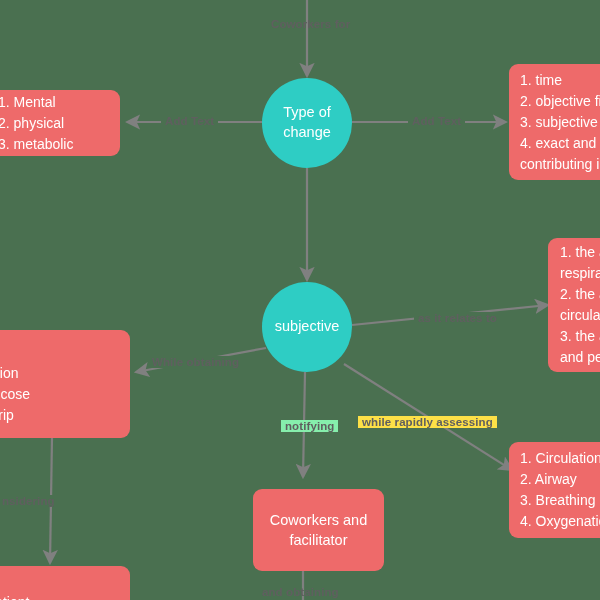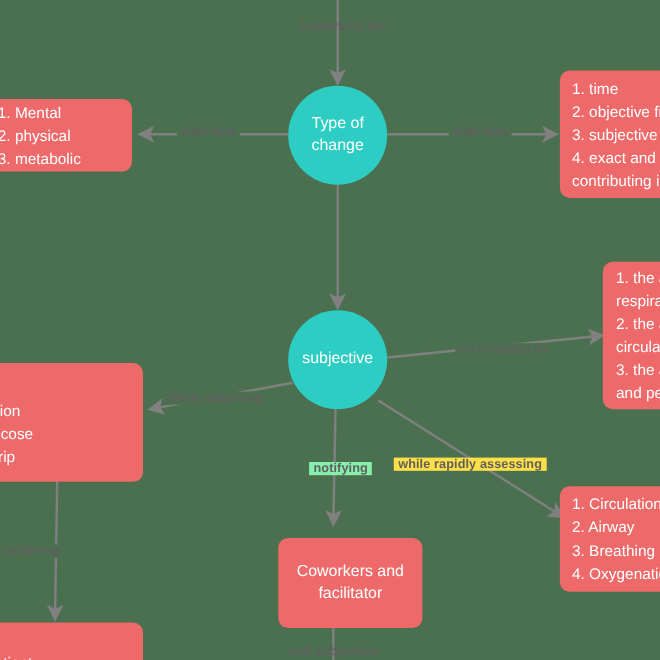--- a/index.html
+++ b/index.html
@@ -193,15 +193,15 @@
   <div class="edge-label" style="left:414px; top:312px; background:#4a7050; padding:0 4px;">as it relates to</div>
 
   <div class="edge-label" style="left:148px; top:356px; background:#4a7050; padding:0 4px;text-align:center;">While obtaining</div>
 
   <div class="edge-label" style="left:281px; top:420px; background:#86efac; padding:0 4px;text-align:center;">notifying</div>
 
   <div class="edge-label" style="left:358px; top:416px; background:#fde047; padding:0 4px;">while rapidly assessing</div>
 
   <div class="edge-label" style="left:-2px; top:495px; background:#4a7050; padding:0 4px;">nsidering</div>
 
-  <div class="edge-label" style="left:262px; top:586px;">and subjective</div>
+  <div class="edge-label" style="left:262px; top:586px;">and obtaining</div>
 
 </div>
 
 </body></html>

